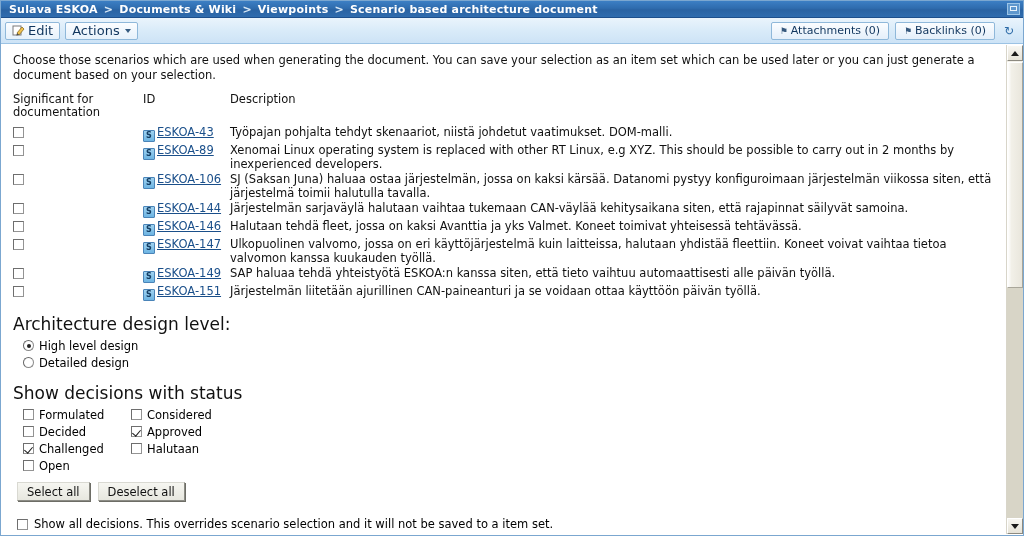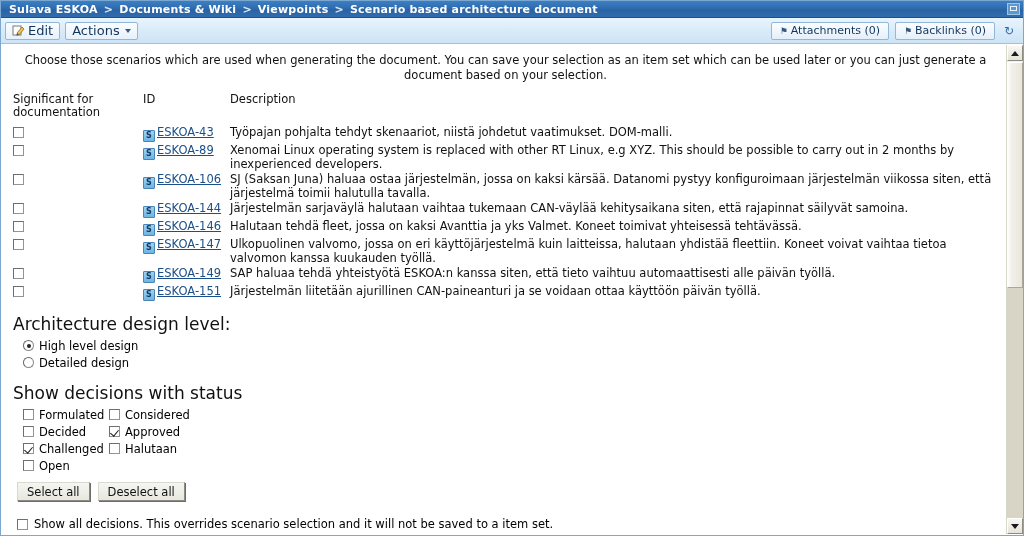--- a/index.html
+++ b/index.html
@@ -175,21 +175,20 @@
     padding: 8px 6px 0 12px;
     box-sizing: border-box;
   }
 
   .intro {
     font-size: 11.5px;
     line-height: 15px;
     color: #111;
     margin: 0 0 10px 0;
     max-width: 985px;
-    text-align: center;
   }
 
   
   table.scenarios {
     border-collapse: collapse;
     width: 985px;
     table-layout: fixed;
   }
   table.scenarios th {
     text-align: left;
@@ -298,20 +297,21 @@
   .radio-row span { font-size: 11.5px; }
 
   .status-grid {
     margin-left: 10px;
     margin-top: 2px;
   }
   .status-row {
     display: flex;
     align-items: center;
     height: 17px;
+    gap: 22px;
   }
   .status-cell {
     display: flex;
     align-items: center;
     width: 86px;
     flex: 0 0 auto;
   }
   .status-cell .cbox { margin-right: 5px; }
   .status-cell span { font-size: 11.5px; white-space: nowrap; }
 

